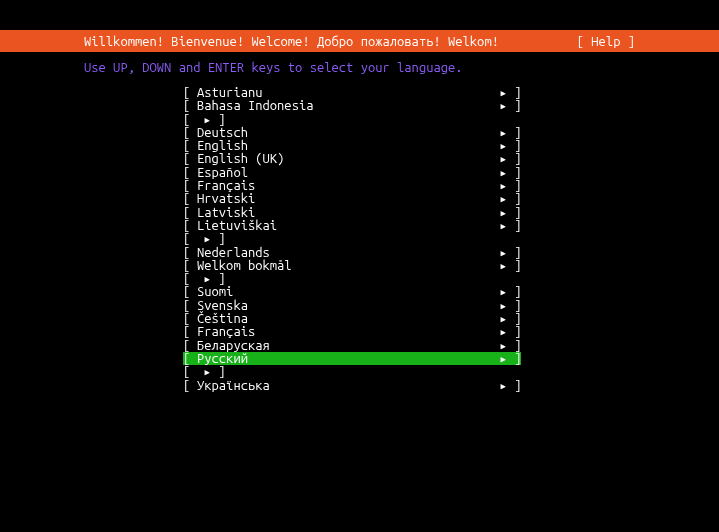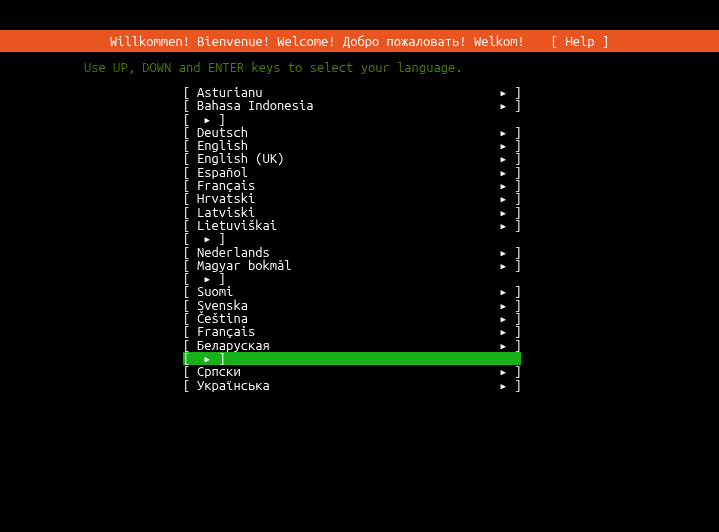--- a/index.html
+++ b/index.html
@@ -17,41 +17,41 @@
       overflow: hidden;
       position: relative;
     }
     .header-bar {
       background: #e95420;
       color: #fff;
       height: 22px;
       line-height: 22px;
       padding: 0 16px;
       display: flex;
-      justify-content: center;
+      justify-content: space-between;
       align-items: center;
       position: absolute;
       top: 30px;
       left: 0;
       right: 0;
     }
     .header-title {
       padding-left: 68px;
       white-space: pre;
     }
     .help-button {
       padding-right: 68px;
       white-space: pre;
       margin-left: 26px;
     }
     .instruction {
       position: absolute;
       top: 60px;
       left: 84px;
-      color: #4d7c0f;
+      color: #8b5cf6;
       white-space: pre;
     }
     .lang-list {
       position: absolute;
       top: 86px;
       left: 183px;
       width: 338px;
     }
     .lang-row {
       height: 13.3px;
@@ -100,23 +100,23 @@
     <div class="lang-row"><span class="bracket-open">[</span><span class="lang-label">Deutsch</span><span class="arrow">▸</span><span class="bracket-close"> ]</span></div>
     <div class="lang-row"><span class="bracket-open">[</span><span class="lang-label">English</span><span class="arrow">▸</span><span class="bracket-close"> ]</span></div>
     <div class="lang-row"><span class="bracket-open">[</span><span class="lang-label">English (UK)</span><span class="arrow">▸</span><span class="bracket-close"> ]</span></div>
     <div class="lang-row"><span class="bracket-open">[</span><span class="lang-label">Español</span><span class="arrow">▸</span><span class="bracket-close"> ]</span></div>
     <div class="lang-row"><span class="bracket-open">[</span><span class="lang-label">Français</span><span class="arrow">▸</span><span class="bracket-close"> ]</span></div>
     <div class="lang-row"><span class="bracket-open">[</span><span class="lang-label">Hrvatski</span><span class="arrow">▸</span><span class="bracket-close"> ]</span></div>
     <div class="lang-row"><span class="bracket-open">[</span><span class="lang-label">Latviski</span><span class="arrow">▸</span><span class="bracket-close"> ]</span></div>
     <div class="lang-row"><span class="bracket-open">[</span><span class="lang-label">Lietuviškai</span><span class="arrow">▸</span><span class="bracket-close"> ]</span></div>
     <div class="lang-row"><span class="bracket-open">[</span><span class="arrow">▸</span><span class="bracket-close"> ]</span></div>
     <div class="lang-row"><span class="bracket-open">[</span><span class="lang-label">Nederlands</span><span class="arrow">▸</span><span class="bracket-close"> ]</span></div>
-    <div class="lang-row"><span class="bracket-open">[</span><span class="lang-label">Magyar bokmål</span><span class="arrow">▸</span><span class="bracket-close"> ]</span></div>
+    <div class="lang-row"><span class="bracket-open">[</span><span class="lang-label">Welkom bokmål</span><span class="arrow">▸</span><span class="bracket-close"> ]</span></div>
     <div class="lang-row"><span class="bracket-open">[</span><span class="arrow">▸</span><span class="bracket-close"> ]</span></div>
     <div class="lang-row"><span class="bracket-open">[</span><span class="lang-label">Suomi</span><span class="arrow">▸</span><span class="bracket-close"> ]</span></div>
     <div class="lang-row"><span class="bracket-open">[</span><span class="lang-label">Svenska</span><span class="arrow">▸</span><span class="bracket-close"> ]</span></div>
     <div class="lang-row"><span class="bracket-open">[</span><span class="lang-label">Čeština</span><span class="arrow">▸</span><span class="bracket-close"> ]</span></div>
     <div class="lang-row"><span class="bracket-open">[</span><span class="lang-label">Français</span><span class="arrow">▸</span><span class="bracket-close"> ]</span></div>
     <div class="lang-row"><span class="bracket-open">[</span><span class="lang-label">Беларуская</span><span class="arrow">▸</span><span class="bracket-close"> ]</span></div>
-    <div class="lang-row selected"><span class="bracket-open">[</span><span class="arrow">▸</span><span class="bracket-close"> ]</span></div>
-    <div class="lang-row"><span class="bracket-open">[</span><span class="lang-label">Српски</span><span class="arrow">▸</span><span class="bracket-close"> ]</span></div>
+    <div class="lang-row selected"><span class="bracket-open">[</span><span class="lang-label">Русский</span><span class="arrow">▸</span><span class="bracket-close"> ]</span></div>
+    <div class="lang-row"><span class="bracket-open">[</span><span class="arrow">▸</span><span class="bracket-close"> ]</span></div>
     <div class="lang-row"><span class="bracket-open">[</span><span class="lang-label">Українська</span><span class="arrow">▸</span><span class="bracket-close"> ]</span></div>
   </div>
 
 </body></html>

